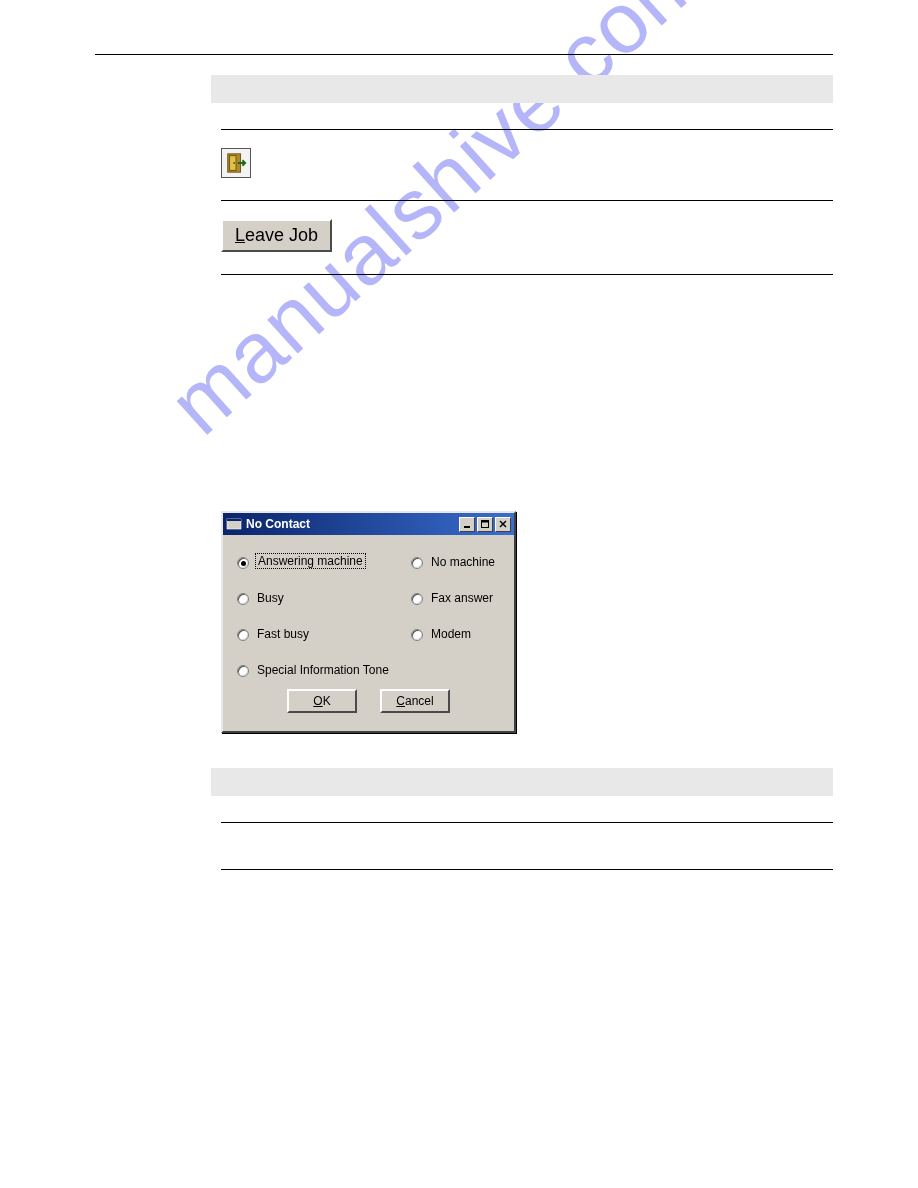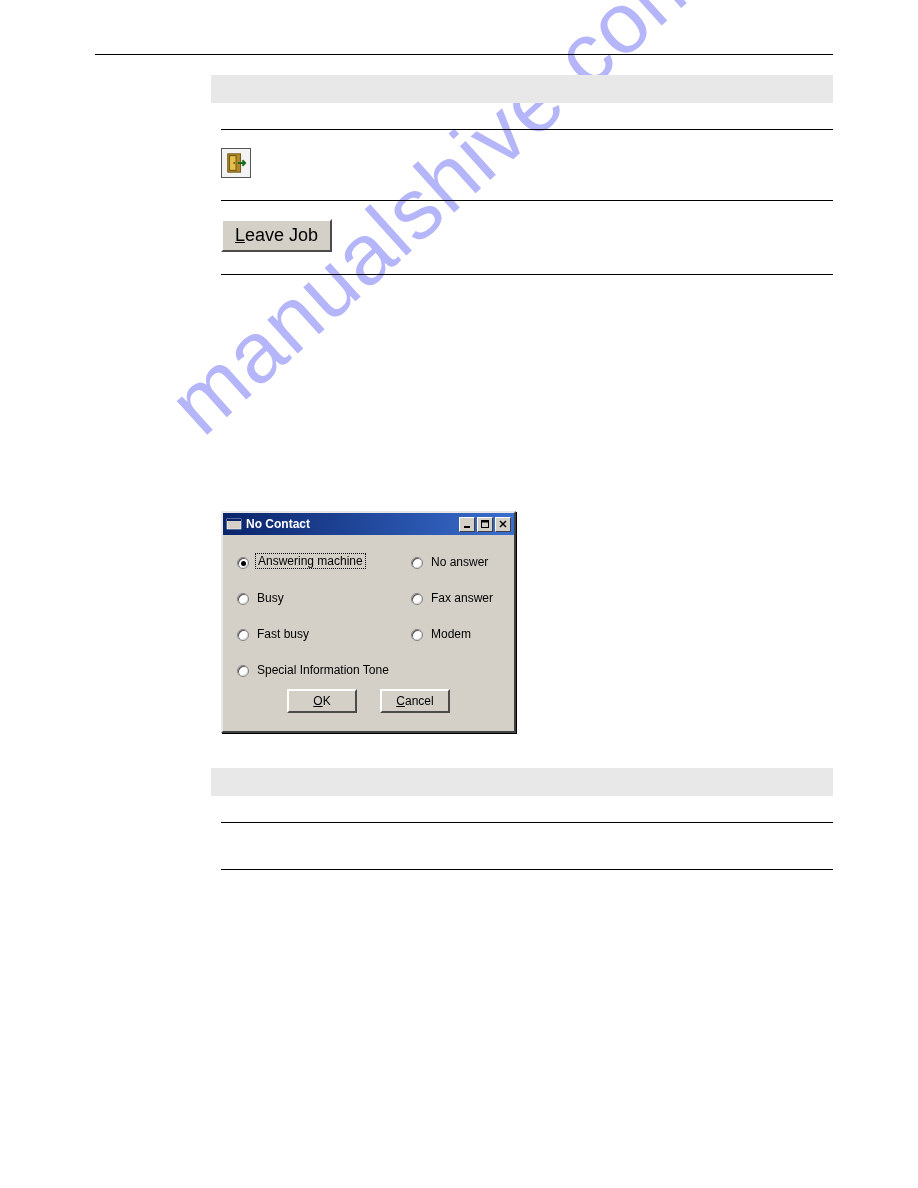--- a/index.html
+++ b/index.html
@@ -242,21 +242,21 @@
       <div class="dialog-body">
         <div class="radio-grid" id="radio-grid">
             <div class="radio-item selected">
               <span class="radio">
                 <span class="dot"></span>
               </span>
               <span class="label">Answering machine</span>
             </div>
             <div class="radio-item">
               <span class="radio"></span>
-              <span class="label">No answer</span>
+              <span class="label">No machine</span>
             </div>
             <div class="radio-item">
               <span class="radio"></span>
               <span class="label">Busy</span>
             </div>
             <div class="radio-item">
               <span class="radio"></span>
               <span class="label">Fax answer</span>
             </div>
             <div class="radio-item">

